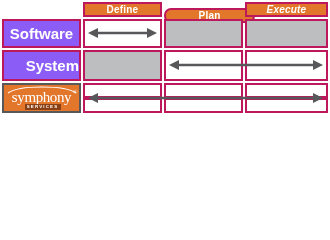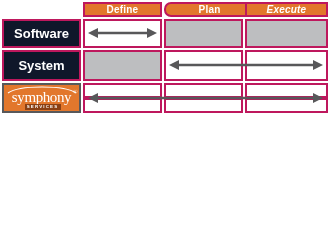--- a/index.html
+++ b/index.html
@@ -35,24 +35,24 @@
     letter-spacing: .2px;
     display: flex;
     align-items: center;
     justify-content: center;
     text-align: center;
     line-height: 1;
   }
 
   
   .rowlabel {
-    background: #0f172a;
+    background: #8b5cf6;
     color: #ffffff;
     font-weight: bold;
-    font-size: 13px;
+    font-size: 15px;
     line-height: 11px;
     display: flex;
     align-items: center;
     justify-content: center;
     text-align: center;
   }
   .rowlabel span { display: block; }
 
   
   .white { background: #ffffff; }
@@ -131,21 +131,21 @@
 </style>
 </head>
 <body>
 
 <div id="matrix">
 
   <div class="cell head" style="left:83px; top:2px; width:79px; height:15px;">
     <span>Define</span>
   </div>
 
-  <div class="cell head" style="left:164px; top:2px; width:91px; height:15px;border-radius:7px;">
+  <div class="cell head" style="left:164px; top:8px; width:91px; height:15px;border-radius:7px;">
     <span>Plan</span>
   </div>
 
   <div class="cell head" style="left:245px; top:2px; width:83px; height:15px;font-style:italic;">
     <span>Execute</span>
   </div>
 
   <div class="cell rowlabel" style="left:2px; top:19px; width:79px; height:29px;">
     <div>
       <span>Software</span>
@@ -159,21 +159,21 @@
   <div class="cell gray" style="left:245px; top:19px; width:83px; height:29px;"></div>
 
   <div class="arrow" style="left:88px; top:26px; width:69px; height:14px;">
     <svg width="69" height="14" viewBox="0 0 69 14">
       <line x1="8" y1="7" x2="61" y2="7" stroke="#58585a" stroke-width="2.6"></line>
       <polygon points="0,7 10,2 10,12" fill="#58585a"></polygon>
       <polygon points="69,7 59,2 59,12" fill="#58585a"></polygon>
     </svg>
   </div>
 
-  <div class="cell rowlabel" style="left:2px; top:50px; width:79px; height:31px;">
+  <div class="cell rowlabel" style="left:2px; top:50px; width:79px; height:31px;justify-content:flex-end;">
     <div>
       <span>System</span>
     </div>
   </div>
 
   <div class="cell gray" style="left:83px; top:50px; width:79px; height:31px;"></div>
 
   <div class="cell white" style="left:164px; top:50px; width:79px; height:31px;"></div>
 
   <div class="cell white" style="left:245px; top:50px; width:83px; height:31px;"></div>

